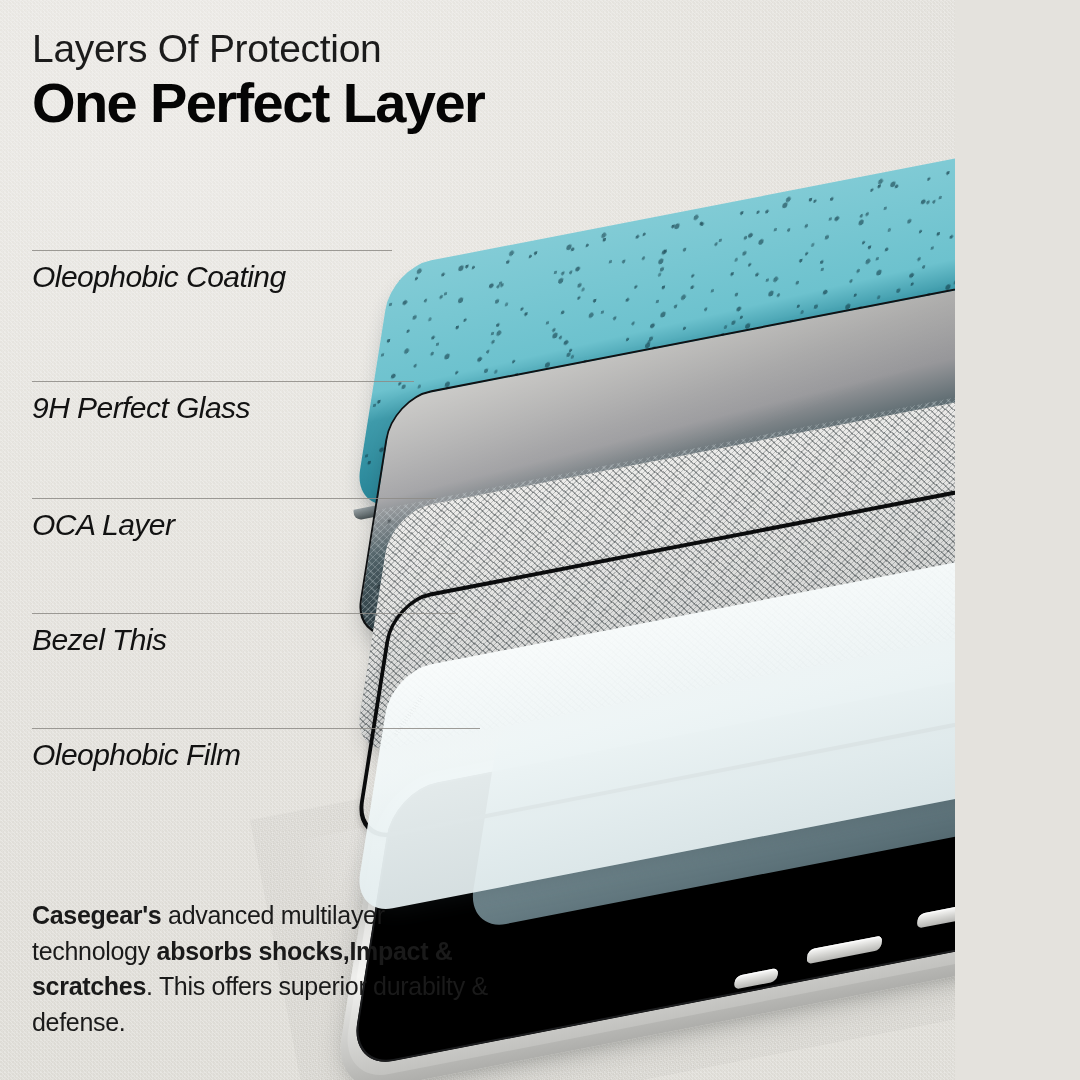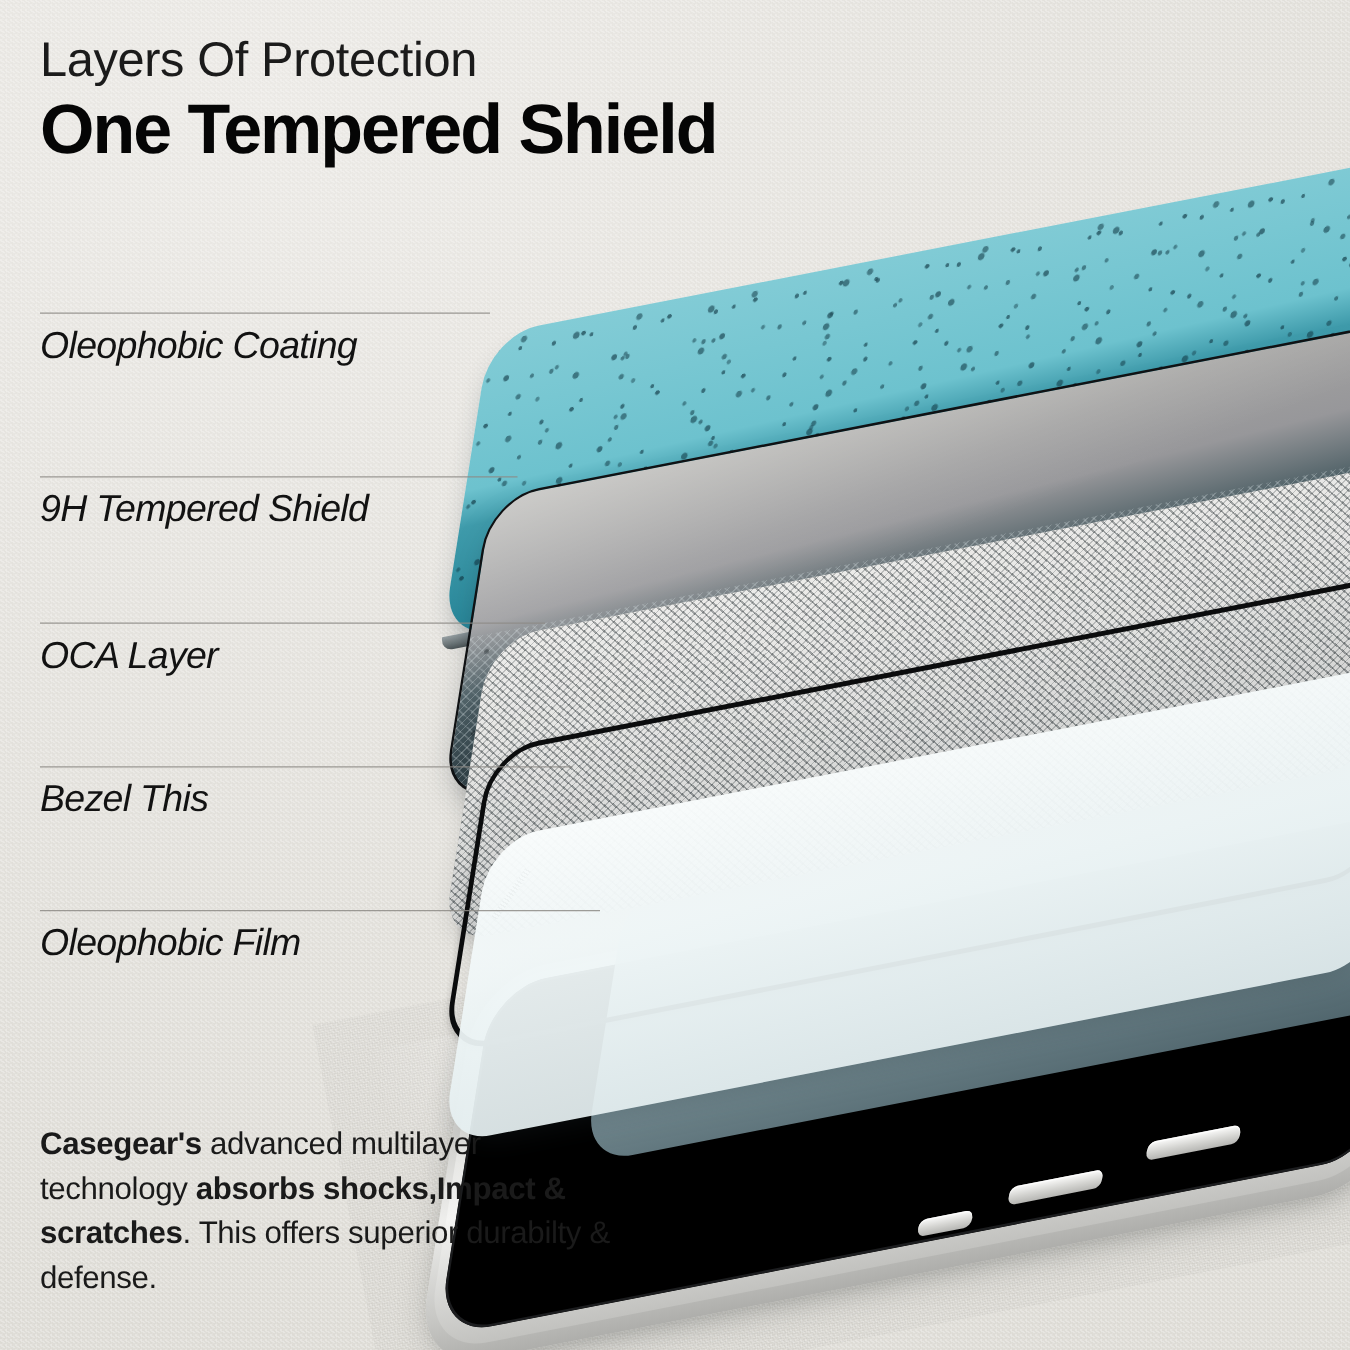--- a/index.html
+++ b/index.html
@@ -5,21 +5,21 @@
   * { margin:0; padding:0; box-sizing:border-box; }
   html,body { width:1080px; height:1080px; overflow:hidden; }
   body {
     font-family:"Liberation Sans", sans-serif;
     background:#e4e2dd;
     position:relative;
   }
 
   
   #stage{
-    position:absolute; inset:0; width:1080px; height:1080px;
+    position:absolute; inset:0; width:955px; height:1080px;
     overflow:hidden;
     background:
       radial-gradient(120% 90% at 20% 8%, #eceae6 0%, #e5e3de 42%, #dedcd6 100%);
   }
   .bg-noise{
     position:absolute; inset:-20px;
     pointer-events:none;
     opacity:.5;
     background-image:
       repeating-linear-gradient(33deg, rgba(255,255,255,.55) 0 1px, rgba(0,0,0,0) 1px 3px),
@@ -226,21 +226,21 @@
 <body>
 
 <div id="stage">
 
   <div class="bg-noise"></div>
   <div class="bg-fabric"></div>
   <div class="bg-fabric-noise"></div>
 
   <div class="header">
     <div class="eyebrow">Layers Of Protection</div>
-    <div class="headline">One Tempered Shield</div>
+    <div class="headline">One Perfect Layer</div>
   </div>
 
   <div class="stack">
 
     <div class="sheet" id="sheet-oleo">
       <div class="sheet-edge-teal"></div>
       <div class="face">
         <div class="droplets"></div>
       </div>
     </div>
@@ -285,21 +285,21 @@
     </div>
   </div>
 
   <div class="labels" id="label-list">
       <div class="lbl" style="top: 250px;">
         <div class="rule" style="width: 360px; background: rgb(141, 139, 134);"></div>
         <div class="txt">Oleophobic Coating</div>
       </div>
       <div class="lbl" style="top: 381px;">
         <div class="rule" style="width: 382px; background: rgb(141, 139, 134);"></div>
-        <div class="txt">9H Tempered Shield</div>
+        <div class="txt">9H Perfect Glass</div>
       </div>
       <div class="lbl" style="top: 498px;">
         <div class="rule" style="width: 404px; background: rgb(141, 139, 134);"></div>
         <div class="txt">OCA Layer</div>
       </div>
       <div class="lbl" style="top: 613px;">
         <div class="rule" style="width: 426px; background: rgb(141, 139, 134);"></div>
         <div class="txt">Bezel This</div>
       </div>
       <div class="lbl" style="top: 728px;">

